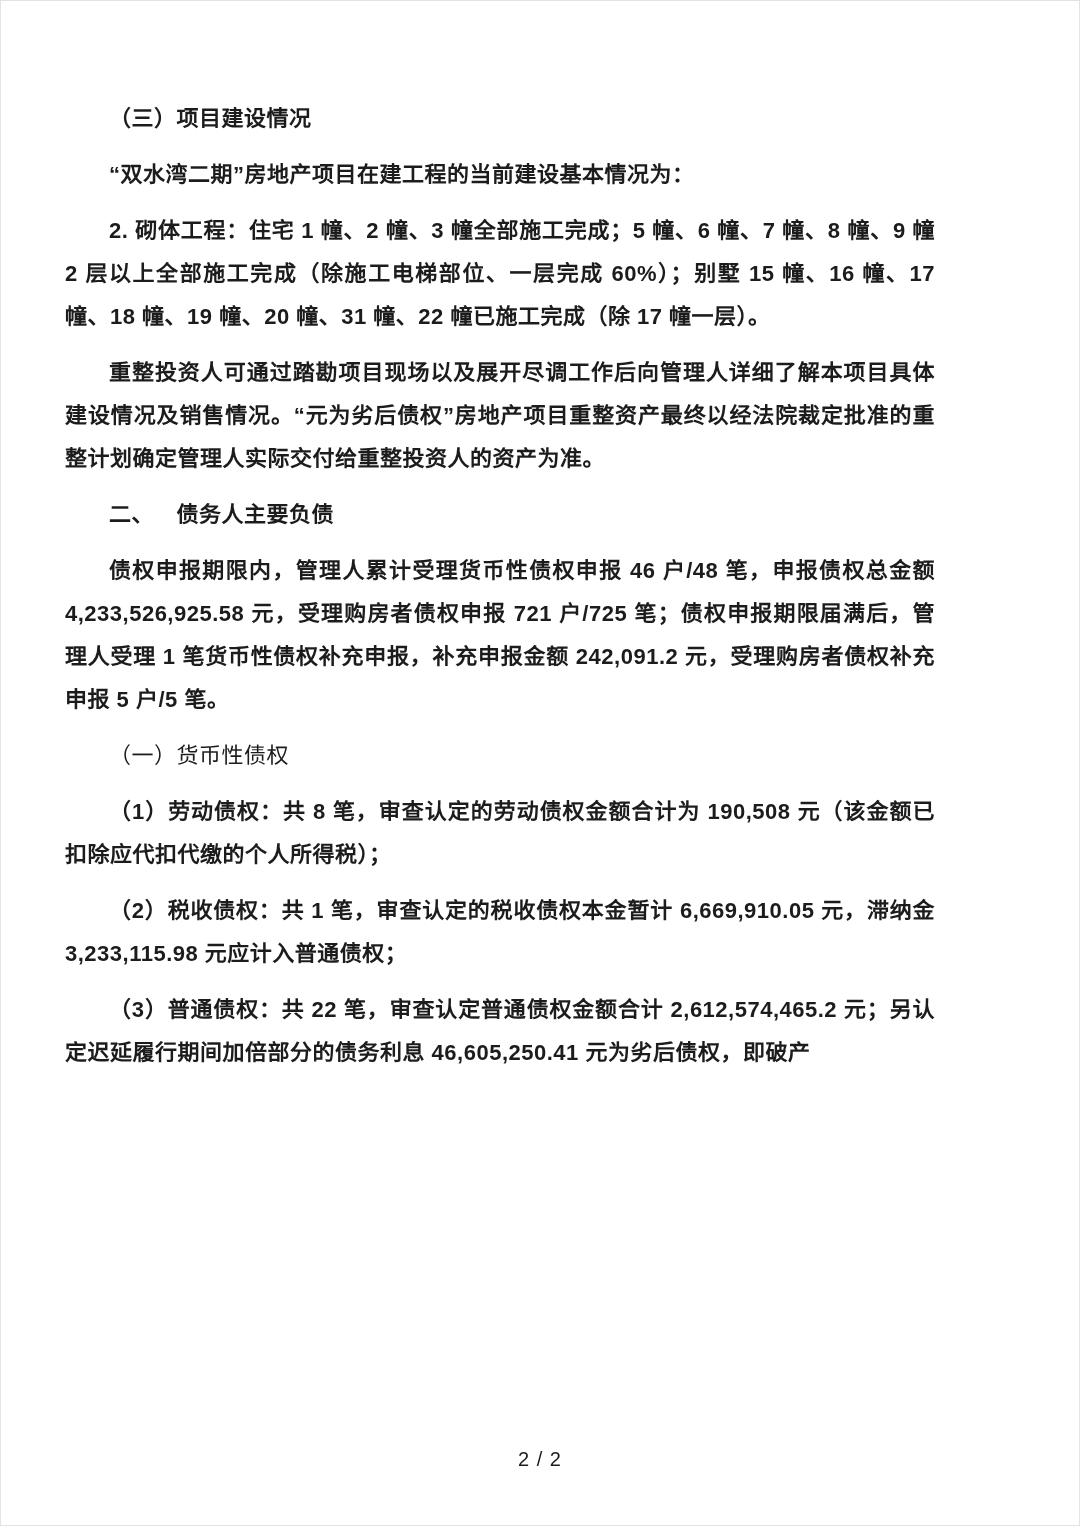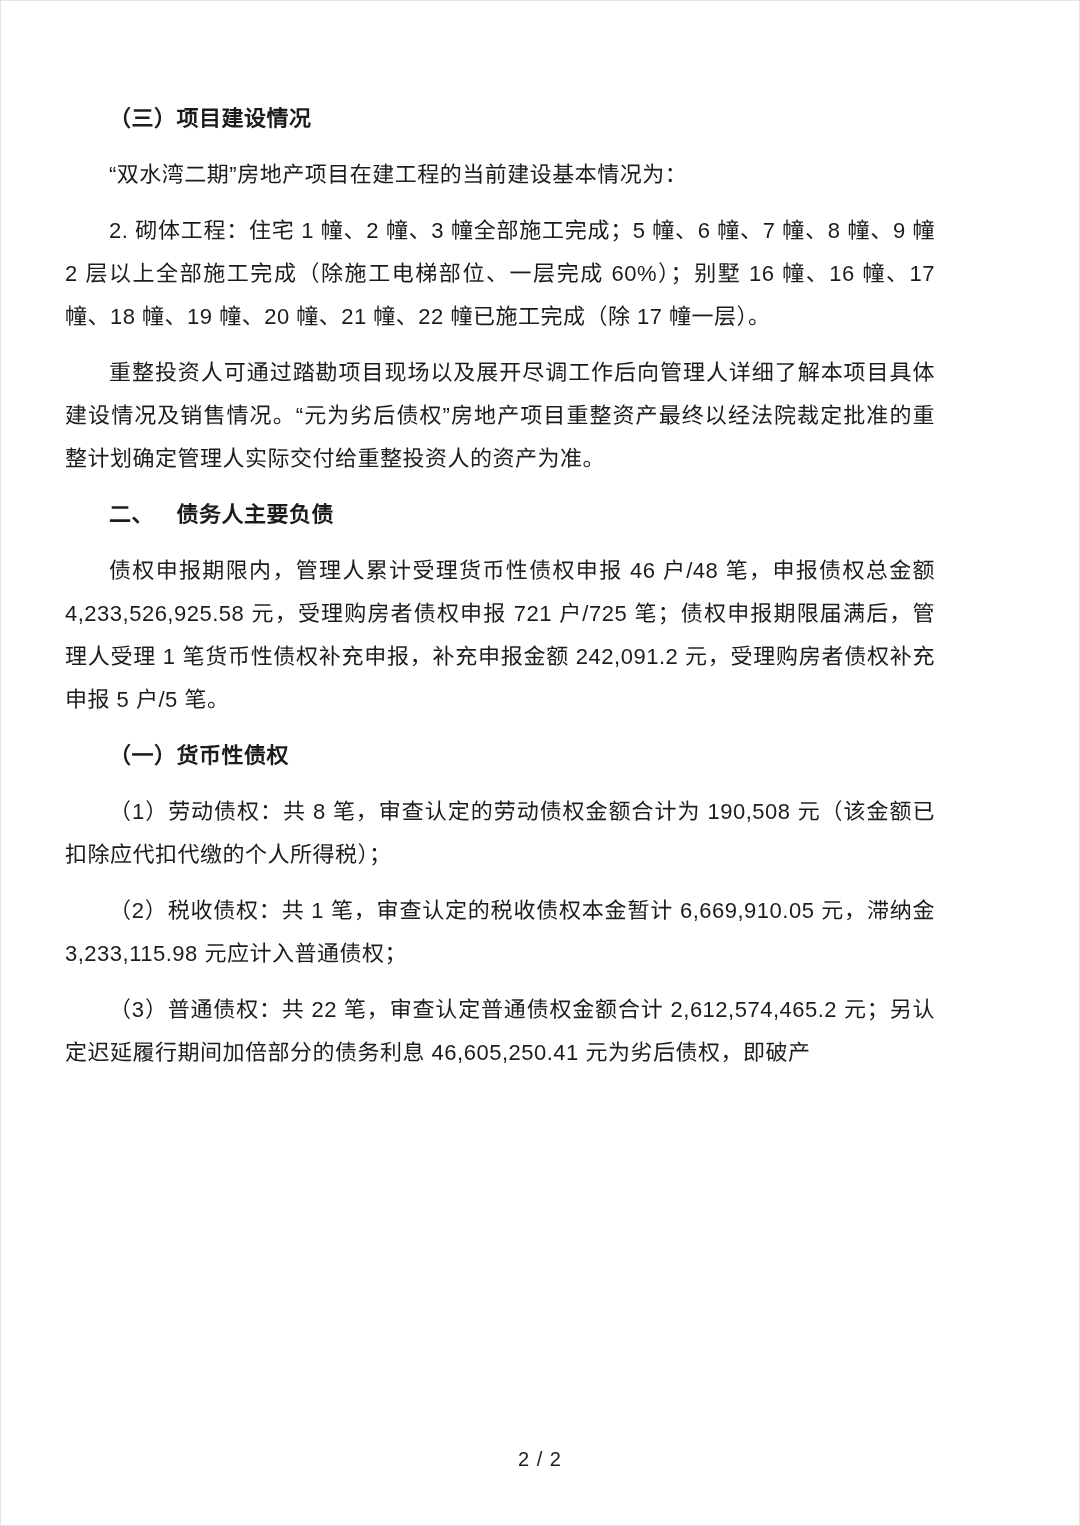--- a/index.html
+++ b/index.html
@@ -21,31 +21,31 @@
     color: #1c1c1c;
     font-size: 22px;
     line-height: 43px;
     text-align: justify;
     text-justify: inter-ideograph;
     letter-spacing: 0.5px;
   }
   .para {
     margin: 0 0 13px 0;
     text-indent: 2em;
-    font-weight: 400;
+    font-weight: 700;
   }
   .heading {
     margin: 0 0 13px 0;
     text-indent: 2em;
     font-weight: 700;
   }
   .subheading {
     margin: 0 0 13px 0;
     text-indent: 2em;
-    font-weight: 700;
+    font-weight: 400;
   }
   .footer {
     position: absolute;
     left: 0;
     right: 0;
     bottom: 54px;
     text-align: center;
     text-indent: 0;
     font-size: 20px;
     line-height: 24px;
@@ -56,21 +56,21 @@
 </head>
 <body>
 
 <div class="page">
 
   <div class="heading">（三）项目建设情况</div>
 
   <p class="para">“双水湾二期”房地产项目在建工程的当前建设基本情况为：</p>
 
 
-  <p class="para">2. 砌体工程：住宅 1 幢、2 幢、3 幢全部施工完成；5 幢、6 幢、7 幢、8 幢、9 幢 2 层以上全部施工完成（除施工电梯部位、一层完成 60%）；别墅 16 幢、16 幢、17 幢、18 幢、19 幢、20 幢、21 幢、22 幢已施工完成（除 17 幢一层）。</p>
+  <p class="para">2. 砌体工程：住宅 1 幢、2 幢、3 幢全部施工完成；5 幢、6 幢、7 幢、8 幢、9 幢 2 层以上全部施工完成（除施工电梯部位、一层完成 60%）；别墅 15 幢、16 幢、17 幢、18 幢、19 幢、20 幢、31 幢、22 幢已施工完成（除 17 幢一层）。</p>
 
   <p class="para">重整投资人可通过踏勘项目现场以及展开尽调工作后向管理人详细了解本项目具体建设情况及销售情况。“元为劣后债权”房地产项目重整资产最终以经法院裁定批准的重整计划确定管理人实际交付给重整投资人的资产为准。</p>
 
   <div class="heading">二、 债务人主要负债</div>
 
   <p class="para">债权申报期限内，管理人累计受理货币性债权申报 46 户/48 笔，申报债权总金额 4,233,526,925.58 元，受理购房者债权申报 721 户/725 笔；债权申报期限届满后，管理人受理 1 笔货币性债权补充申报，补充申报金额 242,091.2 元，受理购房者债权补充申报 5 户/5 笔。</p>
 
   <div class="subheading">（一）货币性债权</div>
 
 

